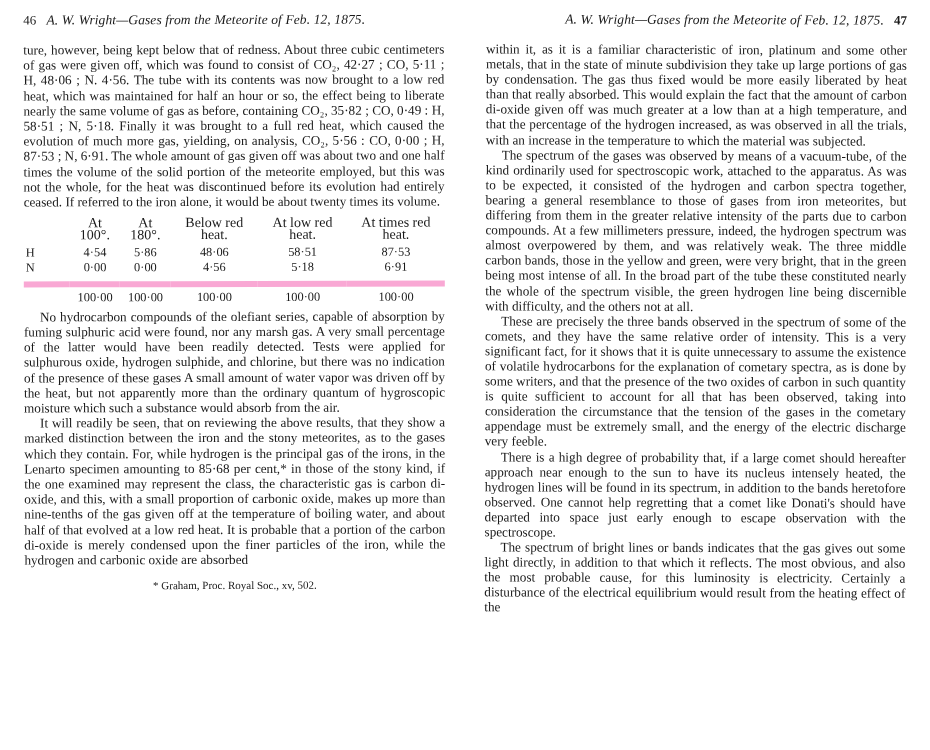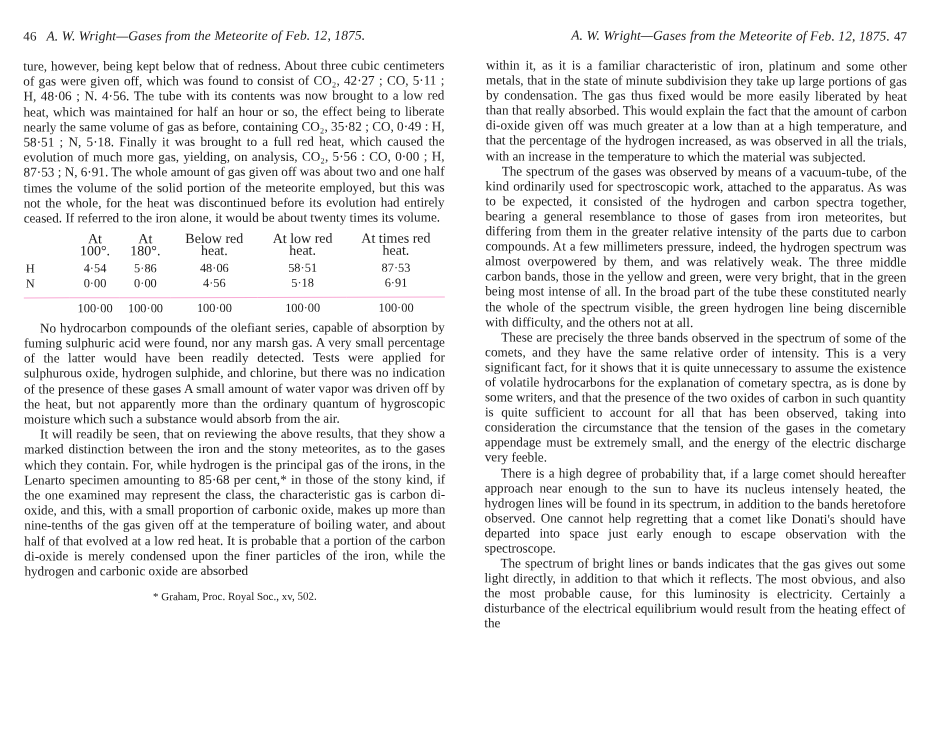--- a/index.html
+++ b/index.html
@@ -11,21 +11,21 @@
     width: 930px;
     height: 750px;
     font-family: "Liberation Serif", serif;
     color: #1a1a1a;
     position: relative;
     overflow: hidden;
   }
   .page {
     position: absolute;
     inset: 0;
-    padding: 28px 24px 10px 24px;
+    padding: 12px 24px 10px 24px;
     box-sizing: border-box;
   }
   .spread {
     display: flex;
     gap: 40px;
     height: 100%;
   }
   .col {
     width: 430px;
     position: relative;
@@ -40,21 +40,21 @@
     margin-bottom: 14px;
     white-space: nowrap;
     letter-spacing: 0.1px;
   }
   .running-head .folio {
     font-style: normal;
     font-size: 13px;
   }
   .rh-left .folio { margin-right: 10px; }
   .rh-right { text-align: right; }
-  .rh-right .folio { margin-left: 4px; }
+  .rh-right .folio { margin-left: 10px; font-weight: bold; }
   .rh-title { }
 
   .body-text p {
     margin: 0;
     font-size: 13.2px;
     line-height: 15.2px;
     text-align: justify;
     text-justify: inter-word;
     hyphens: manual;
   }
@@ -81,21 +81,21 @@
     text-align: center;
     padding: 0.5px 2px;
     white-space: nowrap;
   }
   table.gastable td.rowlabel {
     text-align: left;
     width: 42px;
     padding-left: 2px;
   }
   table.gastable tr.totals td {
-    border-top: 1px solid #f9a8d4;
+    border-top: 6px solid #f9a8d4;
     padding-top: 3px;
   }
   table.gastable tr.spacer td { height: 7px; padding: 0; border: none; }
 
   .footnote {
     margin-top: 12px;
     font-size: 11px;
     text-align: center;
     font-family: "Liberation Serif", serif;
   }

